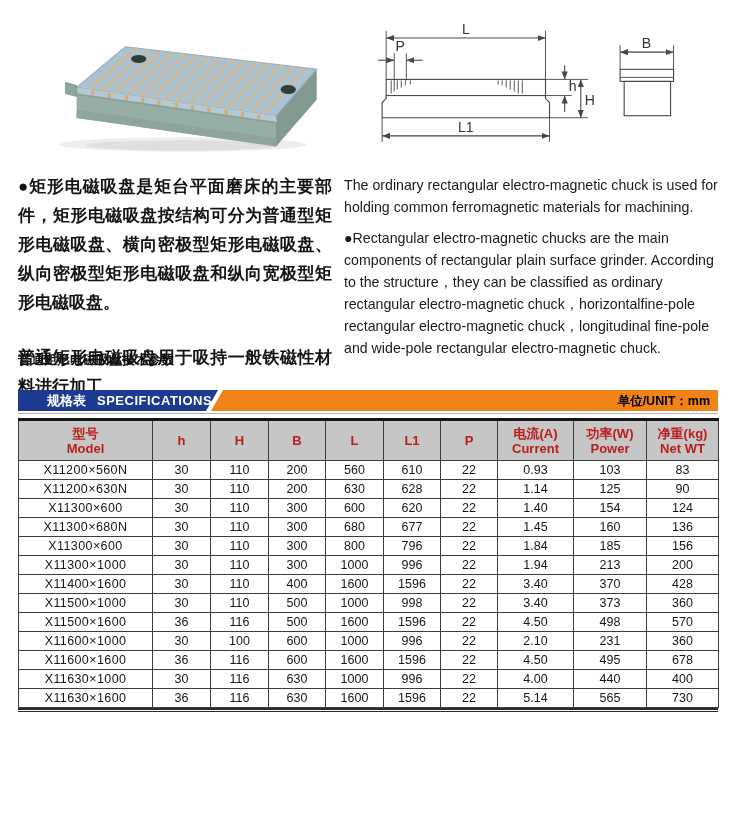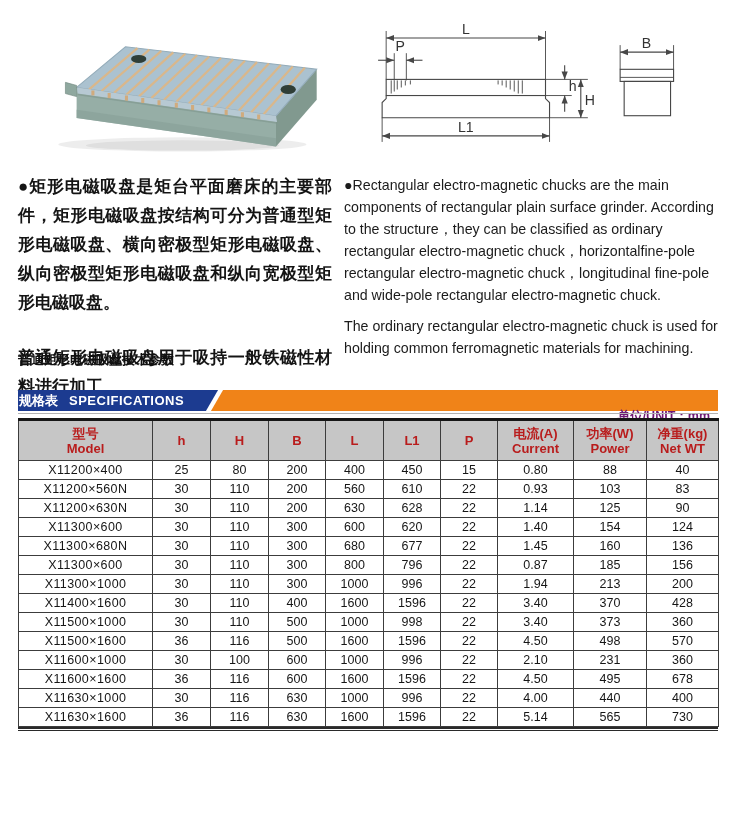--- a/index.html
+++ b/index.html
@@ -23,24 +23,24 @@
 
   
   .section-heading{position:absolute;left:18px;top:351px;color:#111}
   .sec-cn{font-size:13px;font-weight:700;line-height:17px}
   .sec-en{font-size:13.8px;line-height:20px}
 
   
   .spec-bar{position:absolute;left:18px;top:390px;width:700px;height:21px;background:var(--accent-orange,#f08318)}
   .bar-blue{position:absolute;left:0;top:0;height:100%;width:202px;background:var(--accent-blue,#1c3b90);
             clip-path:polygon(0 0,100% 0,calc(100% - 13px) 100%,0 100%);
-            color:#fff;font-size:13px;font-weight:700;line-height:21px;padding-left:1px;white-space:nowrap}
+            color:#fff;font-size:13px;font-weight:700;line-height:21px;padding-left:29px;white-space:nowrap}
   .bar-blue .en{margin-left:11px;letter-spacing:.5px}
   .bar-slash{position:absolute;left:194px;top:0;height:100%;width:5px;background:#fff;transform:skewX(-30deg)}
-  .bar-unit{position:absolute;right:8px;top:16px;height:100%;line-height:21px;color:#701a75;font-size:12.5px;font-weight:700}
+  .bar-unit{position:absolute;right:8px;top:1px;height:100%;line-height:21px;color:#000000;font-size:12.5px;font-weight:700}
 
   .thin-rule{position:absolute;left:18px;top:413px;width:700px;border-top:1px solid #b3b3b3}
 
   
   .table-wrap{position:absolute;left:18px;top:418px;width:700px}
   table{width:700px;border-collapse:collapse;table-layout:fixed;border-top:3px solid #161616}
   th,td{border:1px solid #3c3c3c;text-align:center;vertical-align:middle;overflow:hidden}
   th{background:var(--table-header-bg,#c6c6c6);font-size:13px;font-weight:700;height:41px;line-height:15px;color:#b91c1c}
   td{font-size:12.5px;height:19px;padding:1px 2px;color:#161616}
   td[data-name="model-cell"]{letter-spacing:.4px}
@@ -113,22 +113,22 @@
         <rect class="dim" x="256" y="58" width="46" height="34" fill="#fff"></rect>
       </g>
     </svg>
   </div>
 
   <div class="intro-cn" data-name="intro-chinese">
     <p data-name="intro-cn-para1">●矩形电磁吸盘是矩台平面磨床的主要部件，矩形电磁吸盘按结构可分为普通型矩形电磁吸盘、横向密极型矩形电磁吸盘、纵向密极型矩形电磁吸盘和纵向宽极型矩形电磁吸盘。</p>
     <p data-name="intro-cn-para2">普通矩形电磁吸盘用于吸持一般铁磁性材料进行加工。</p>
   </div>
   <div class="intro-en" data-name="intro-english">
+    <p data-name="intro-en-para2">The ordinary rectangular electro-magnetic chuck is used for holding common ferromagnetic materials for machining.</p>
     <p data-name="intro-en-para1">●Rectangular electro-magnetic chucks are the main components of rectangular plain surface grinder. According to the structure，they can be classified as ordinary rectangular electro-magnetic chuck，horizontalfine-pole rectangular electro-magnetic chuck，longitudinal fine-pole and wide-pole rectangular electro-magnetic chuck.</p>
-    <p data-name="intro-en-para2">The ordinary rectangular electro-magnetic chuck is used for holding common ferromagnetic materials for machining.</p>
   </div>
 
   <div class="section-heading" data-name="section-heading">
     <div class="sec-cn" data-name="section-title-cn">普通矩形电磁吸盘技术参数</div>
   </div>
 
   <div class="spec-bar" data-name="specifications-bar">
     <div class="bar-blue" data-name="spec-bar-blue-segment">
       <span data-name="spec-bar-label-cn">规格表</span><span class="en" data-name="spec-bar-label-en">SPECIFICATIONS</span>
     </div>
@@ -173,32 +173,20 @@
               <div>Power</div>
             </th>
             <th data-name="column-header">
               <div>净重(kg)</div>
               <div>Net WT</div>
             </th>
           </tr>
       </thead>
       <tbody data-name="spec-table-body">
           <tr data-name="table-row">
-            <td data-name="model-cell">X11200×400</td>
-            <td data-name="value-cell">25</td>
-            <td data-name="value-cell">80</td>
-            <td data-name="value-cell">200</td>
-            <td data-name="value-cell">400</td>
-            <td data-name="value-cell">450</td>
-            <td data-name="value-cell">15</td>
-            <td data-name="value-cell">0.80</td>
-            <td data-name="value-cell">88</td>
-            <td data-name="value-cell">40</td>
-          </tr>
-          <tr data-name="table-row">
             <td data-name="model-cell">X11200×560N</td>
             <td data-name="value-cell">30</td>
             <td data-name="value-cell">110</td>
             <td data-name="value-cell">200</td>
             <td data-name="value-cell">560</td>
             <td data-name="value-cell">610</td>
             <td data-name="value-cell">22</td>
             <td data-name="value-cell">0.93</td>
             <td data-name="value-cell">103</td>
             <td data-name="value-cell">83</td>
@@ -240,21 +228,21 @@
             <td data-name="value-cell">136</td>
           </tr>
           <tr data-name="table-row">
             <td data-name="model-cell">X11300×600</td>
             <td data-name="value-cell">30</td>
             <td data-name="value-cell">110</td>
             <td data-name="value-cell">300</td>
             <td data-name="value-cell">800</td>
             <td data-name="value-cell">796</td>
             <td data-name="value-cell">22</td>
-            <td data-name="value-cell">0.87</td>
+            <td data-name="value-cell">1.84</td>
             <td data-name="value-cell">185</td>
             <td data-name="value-cell">156</td>
           </tr>
           <tr data-name="table-row">
             <td data-name="model-cell">X11300×1000</td>
             <td data-name="value-cell">30</td>
             <td data-name="value-cell">110</td>
             <td data-name="value-cell">300</td>
             <td data-name="value-cell">1000</td>
             <td data-name="value-cell">996</td>

